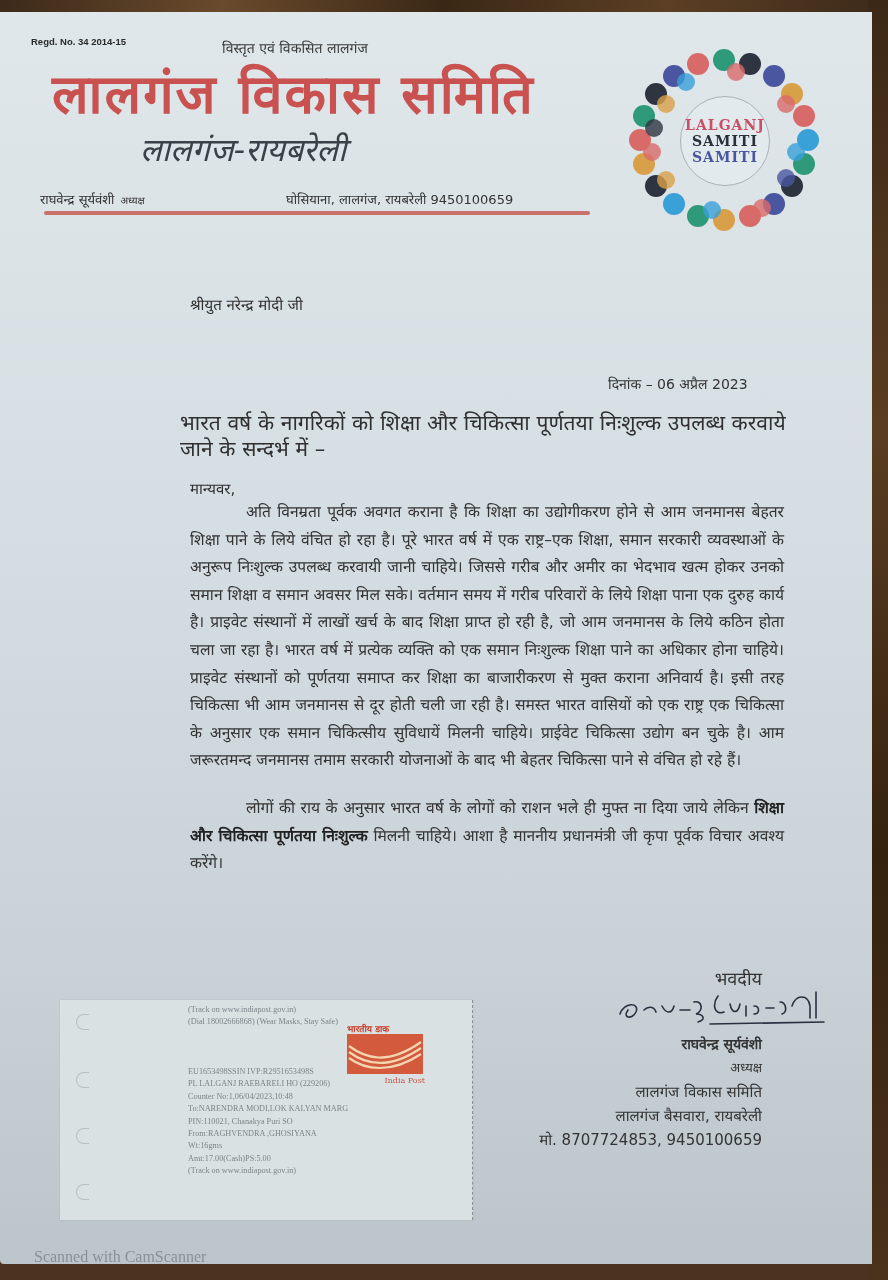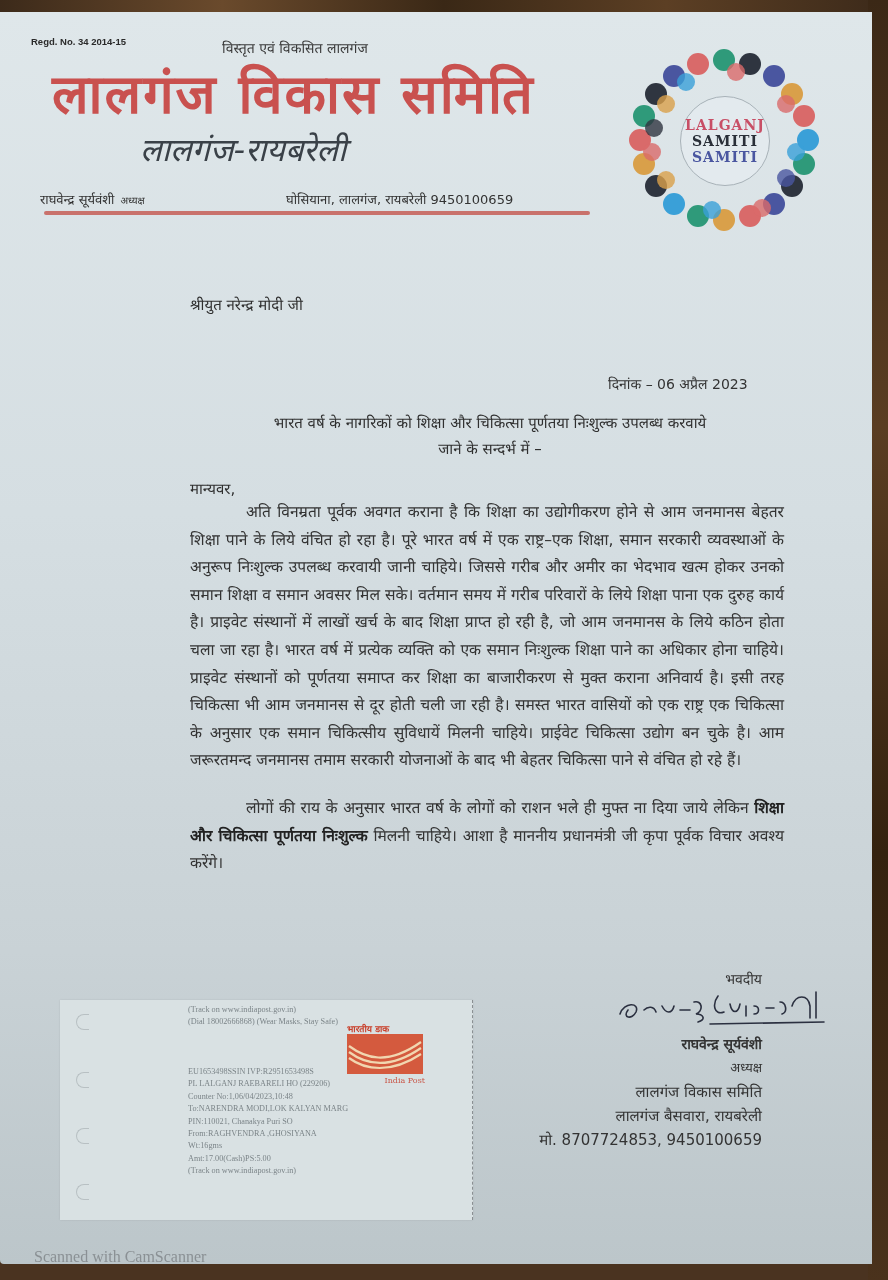--- a/index.html
+++ b/index.html
@@ -62,37 +62,37 @@
   .logo-l2 { color:#2a2f38; }
   .logo-l3 { color:#4a56a0; }
 
   .addressee {
     position:absolute; left:190px; top:280px; font-size:15px; color:#2f2f2f; line-height:26px;
   }
   .date {
     position:absolute; left:608px; top:331px; font-size:14px; color:#333;margin-top:31px;
   }
   .subject {
-    position:absolute; left:180px; top:398px; width:620px; text-align:center;
-    font-size:15px; color:#2f2f2f; line-height:26px;
+    position:absolute; left:180px; top:398px; width:620px; 
+    font-size:21px; color:#2f2f2f; line-height:26px;
   }
   .salutation {
     position:absolute; left:190px; top:466px; font-size:15px; color:#2f2f2f;
   }
   .body-text {
     position:absolute; left:190px; top:487px; width:594px;
     font-size:15.6px; color:#333; line-height:27.6px; text-align:justify;
   }
   .body-text p { margin:0; text-indent:56px; }
   .body-text p.p2 { margin-top:20px; }
   .body-text b { color:#222; }
 
   .signoff {
     position:absolute; right:110px; top:955px; text-align:right;
-    font-size:14px; color:#333; line-height:24px;
+    font-size:18px; color:#333; line-height:24px;
   }
   .signature {
     position:absolute; left:614px; top:972px; width:230px; height:46px;
   }
   .sign-block {
     position:absolute; right:110px; top:1020px; text-align:right;
     font-size:14px; color:#333; line-height:24px;
   }
   .sign-block .name { font-weight:bold; font-size:14px; }
   .sign-block .role { font-size:13px; }

